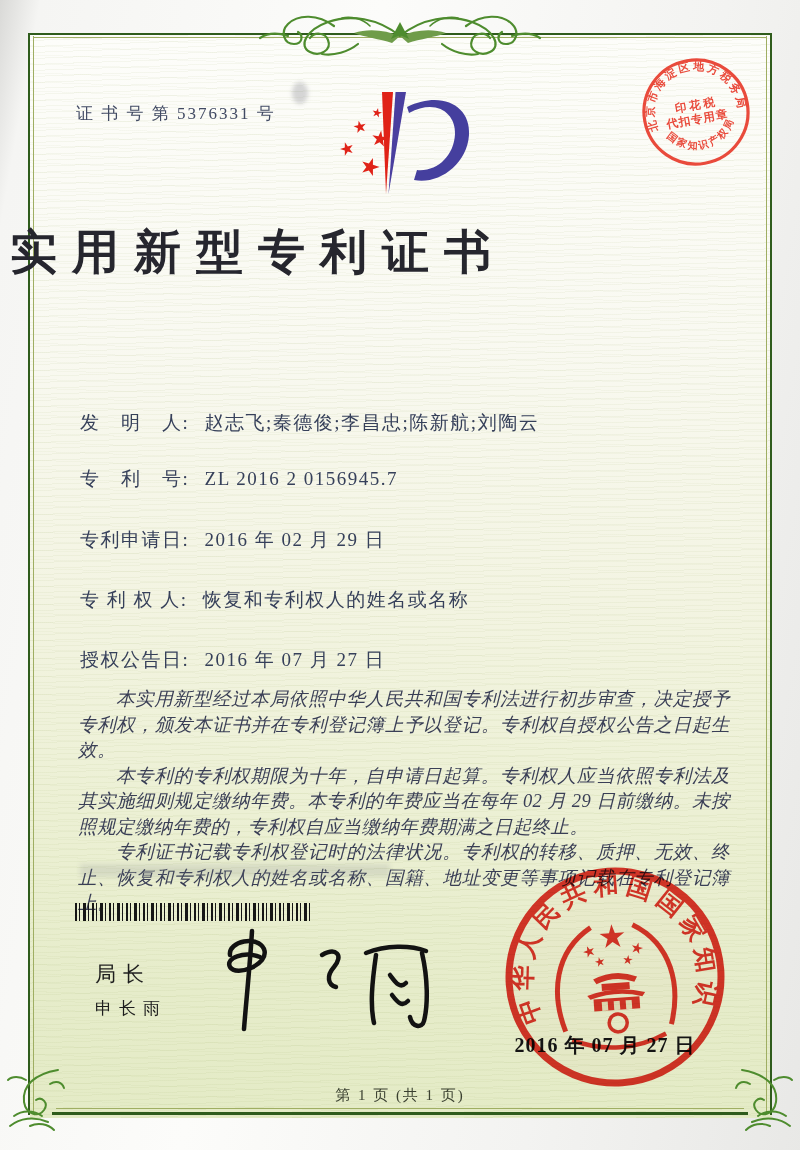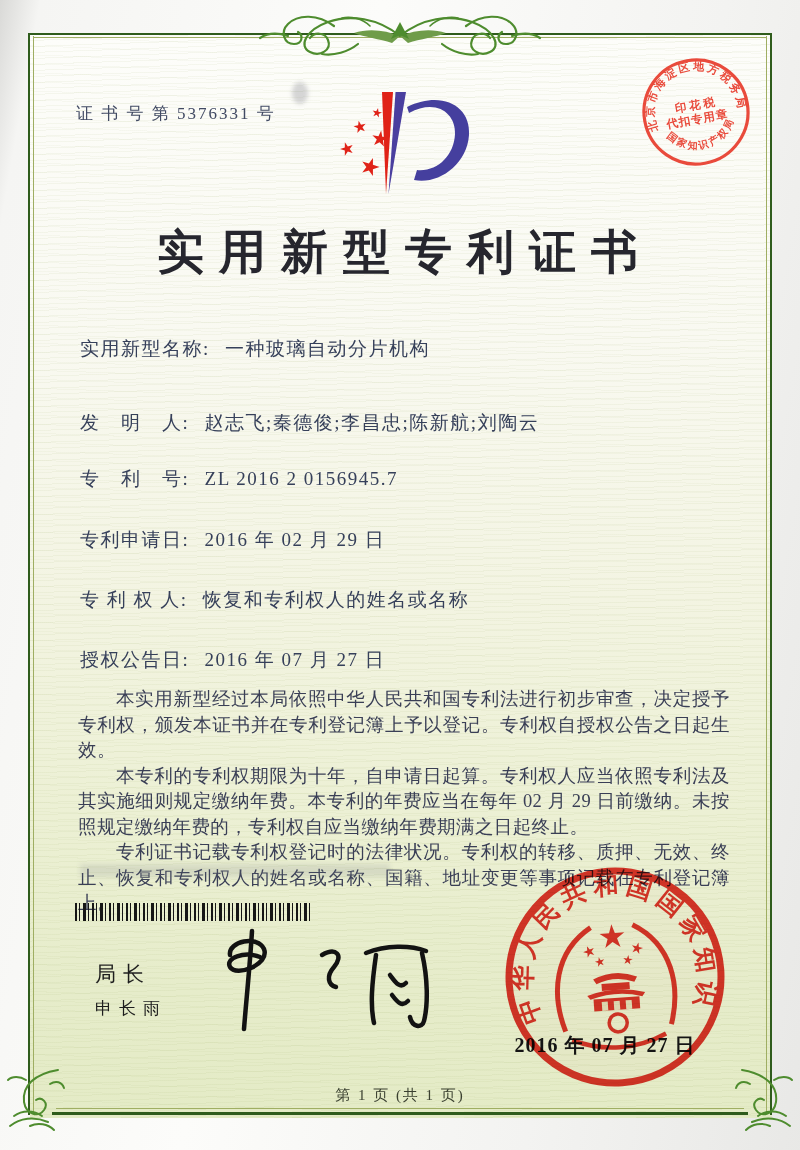--- a/index.html
+++ b/index.html
@@ -18,28 +18,28 @@
   .v-left-outer{left:28px;top:33px;width:2px;height:1082px;}
   .v-left-inner{left:33px;top:36px;width:1px;height:1078px;}
   .v-right-outer{left:770px;top:33px;width:2px;height:1082px;}
   .v-right-inner{left:766px;top:36px;width:1px;height:1078px;}
   .h-top-outer{left:28px;top:33px;width:744px;height:2px;}
   .h-top-inner{left:33px;top:37px;width:734px;height:1px;}
   .h-bottom-outer{left:52px;top:1112px;width:696px;height:3px;}
   .h-bottom-inner{left:56px;top:1108px;width:688px;height:1px;}
   
   .cert-no{position:absolute;left:76px;top:102px;font-size:17px;letter-spacing:2px;color:#414a63;}
-  .title{position:absolute;left:0;top:221px;width:800px;text-align:center;font-size:47px;font-weight:bold;
+  .title{position:absolute;left:0;top:221px;width:800px;text-align:left;font-size:47px;font-weight:bold;
     letter-spacing:15px;padding-left:10px;box-sizing:border-box;color:#26262e;}
   .field{position:absolute;left:80px;font-size:19px;color:#36405a;letter-spacing:1.5px;white-space:nowrap;}
   .field .lbl{margin-right:9px;}
   .f0{top:336px}.f1{top:410px}.f2{top:466px}.f3{top:527px}.f4{top:587px}.f5{top:647px}
   .body-text{position:absolute;left:78px;top:687px;width:652px;color:#3a3f56;}
   .body-text p{margin:0;font-size:18.5px;line-height:25.5px;text-indent:2.05em;letter-spacing:0.4px;
-    text-align:justify;}
+    font-style:italic;text-align:justify;}
   .ghost{position:absolute;left:80px;top:864px;width:310px;height:13px;background:rgba(115,120,132,0.16);
     filter:blur(2.5px);}
   .barcode{position:absolute;left:75px;top:903px;width:237px;height:18px;
     background:repeating-linear-gradient(90deg,#161616 0 2px,transparent 2px 4px,#161616 4px 5px,
       transparent 5px 8px,#161616 8px 11px,transparent 11px 13px,#161616 13px 14px,transparent 14px 17px);}
   .signer-title{position:absolute;left:95px;top:960px;font-size:21px;letter-spacing:7px;color:#1d1d1d;
     font-family:"Liberation Sans","DejaVu Sans",sans-serif;}
   .signer-name{position:absolute;left:95px;top:997px;font-size:17px;letter-spacing:7px;color:#1d1d1d;
     font-family:"Liberation Sans","DejaVu Sans",sans-serif;}
   .sig-svg{position:absolute;left:200px;top:925px;}
@@ -143,24 +143,20 @@
       <text font-size="10" letter-spacing="2" fill="#e73323" font-weight="bold">
         <textPath href="#taxBottom" startOffset="8">国家知识产权局</textPath>
       </text>
       <text x="70" y="57" text-anchor="middle" font-size="11.5" fill="#e73323" font-weight="bold">印 花 税</text>
       <text x="70" y="71" text-anchor="middle" font-size="11.5" letter-spacing="1" fill="#e73323" font-weight="bold">代扣专用章</text>
     </g>
   </svg>
 
   <div class="title">实用新型专利证书</div>
 
-  <div class="field f0">
-    <span class="lbl">实用新型名称:</span>
-    <span class="val">一种玻璃自动分片机构</span>
-  </div>
   <div class="field f1">
     <span class="lbl">发　明　人:</span>
     <span class="val">赵志飞;秦德俊;李昌忠;陈新航;刘陶云</span>
   </div>
   <div class="field f2">
     <span class="lbl">专　利　号:</span>
     <span class="val">ZL 2016 2 0156945.7</span>
   </div>
   <div class="field f3">
     <span class="lbl">专利申请日:</span>

